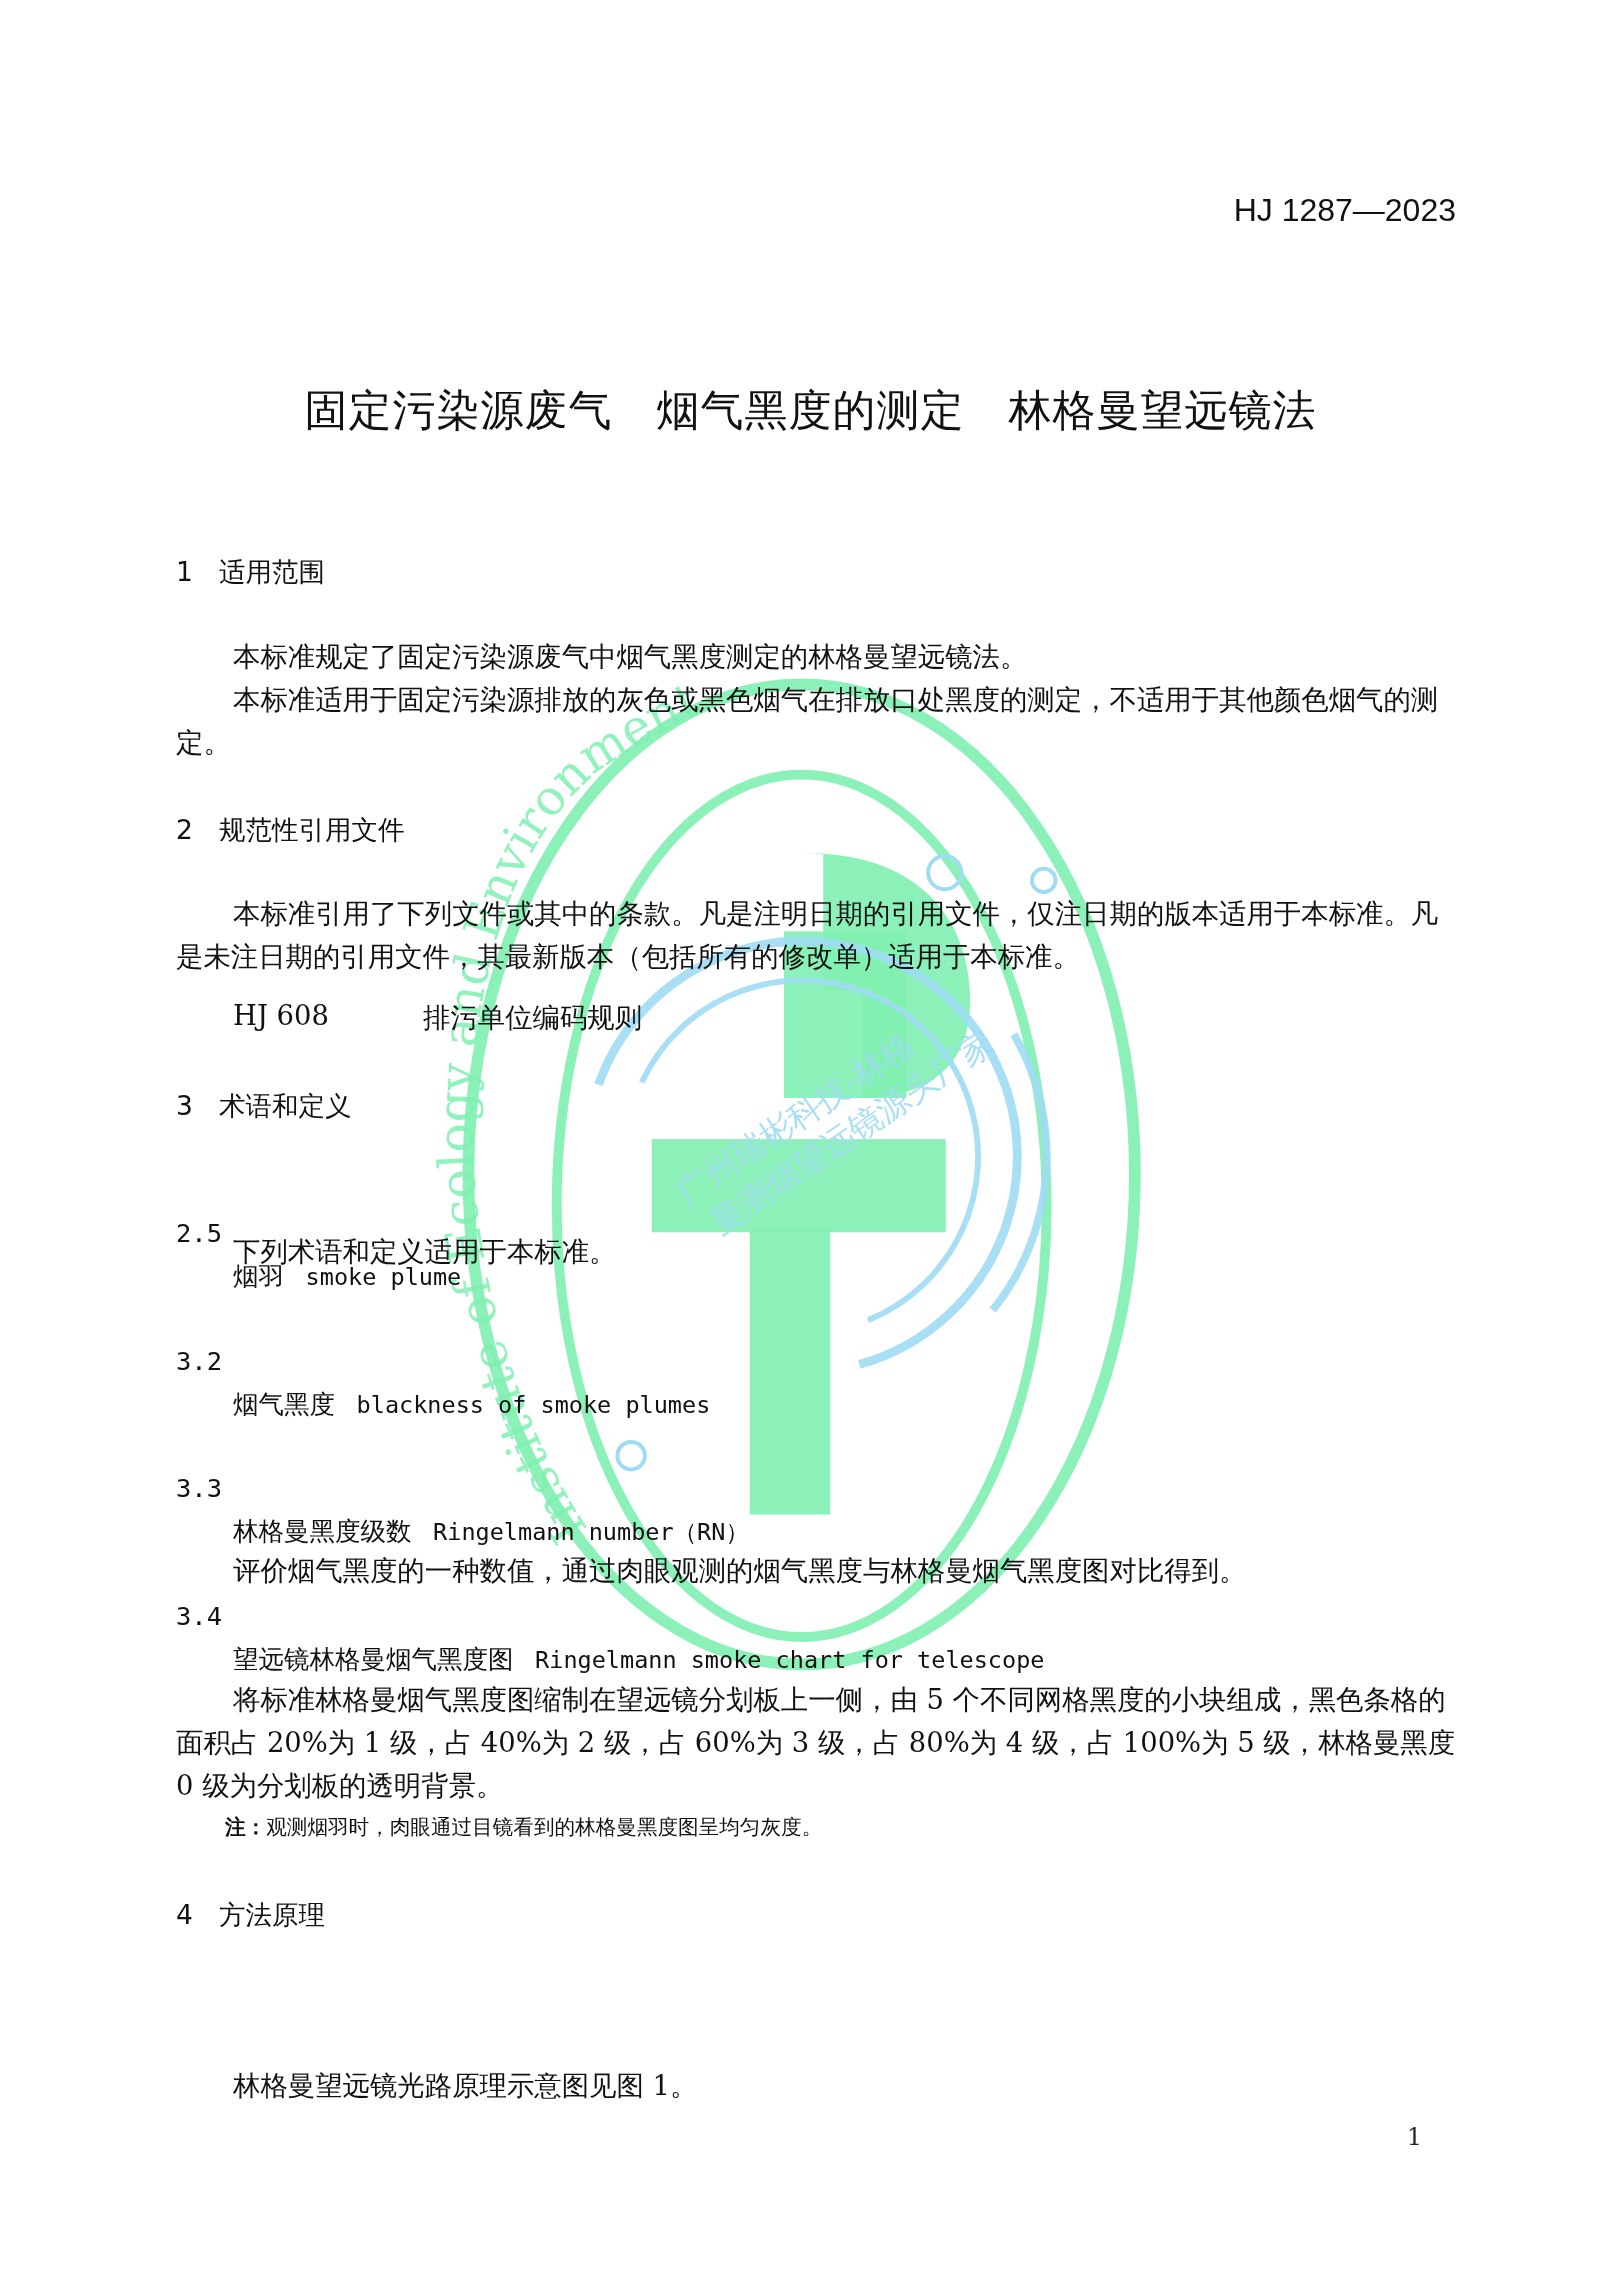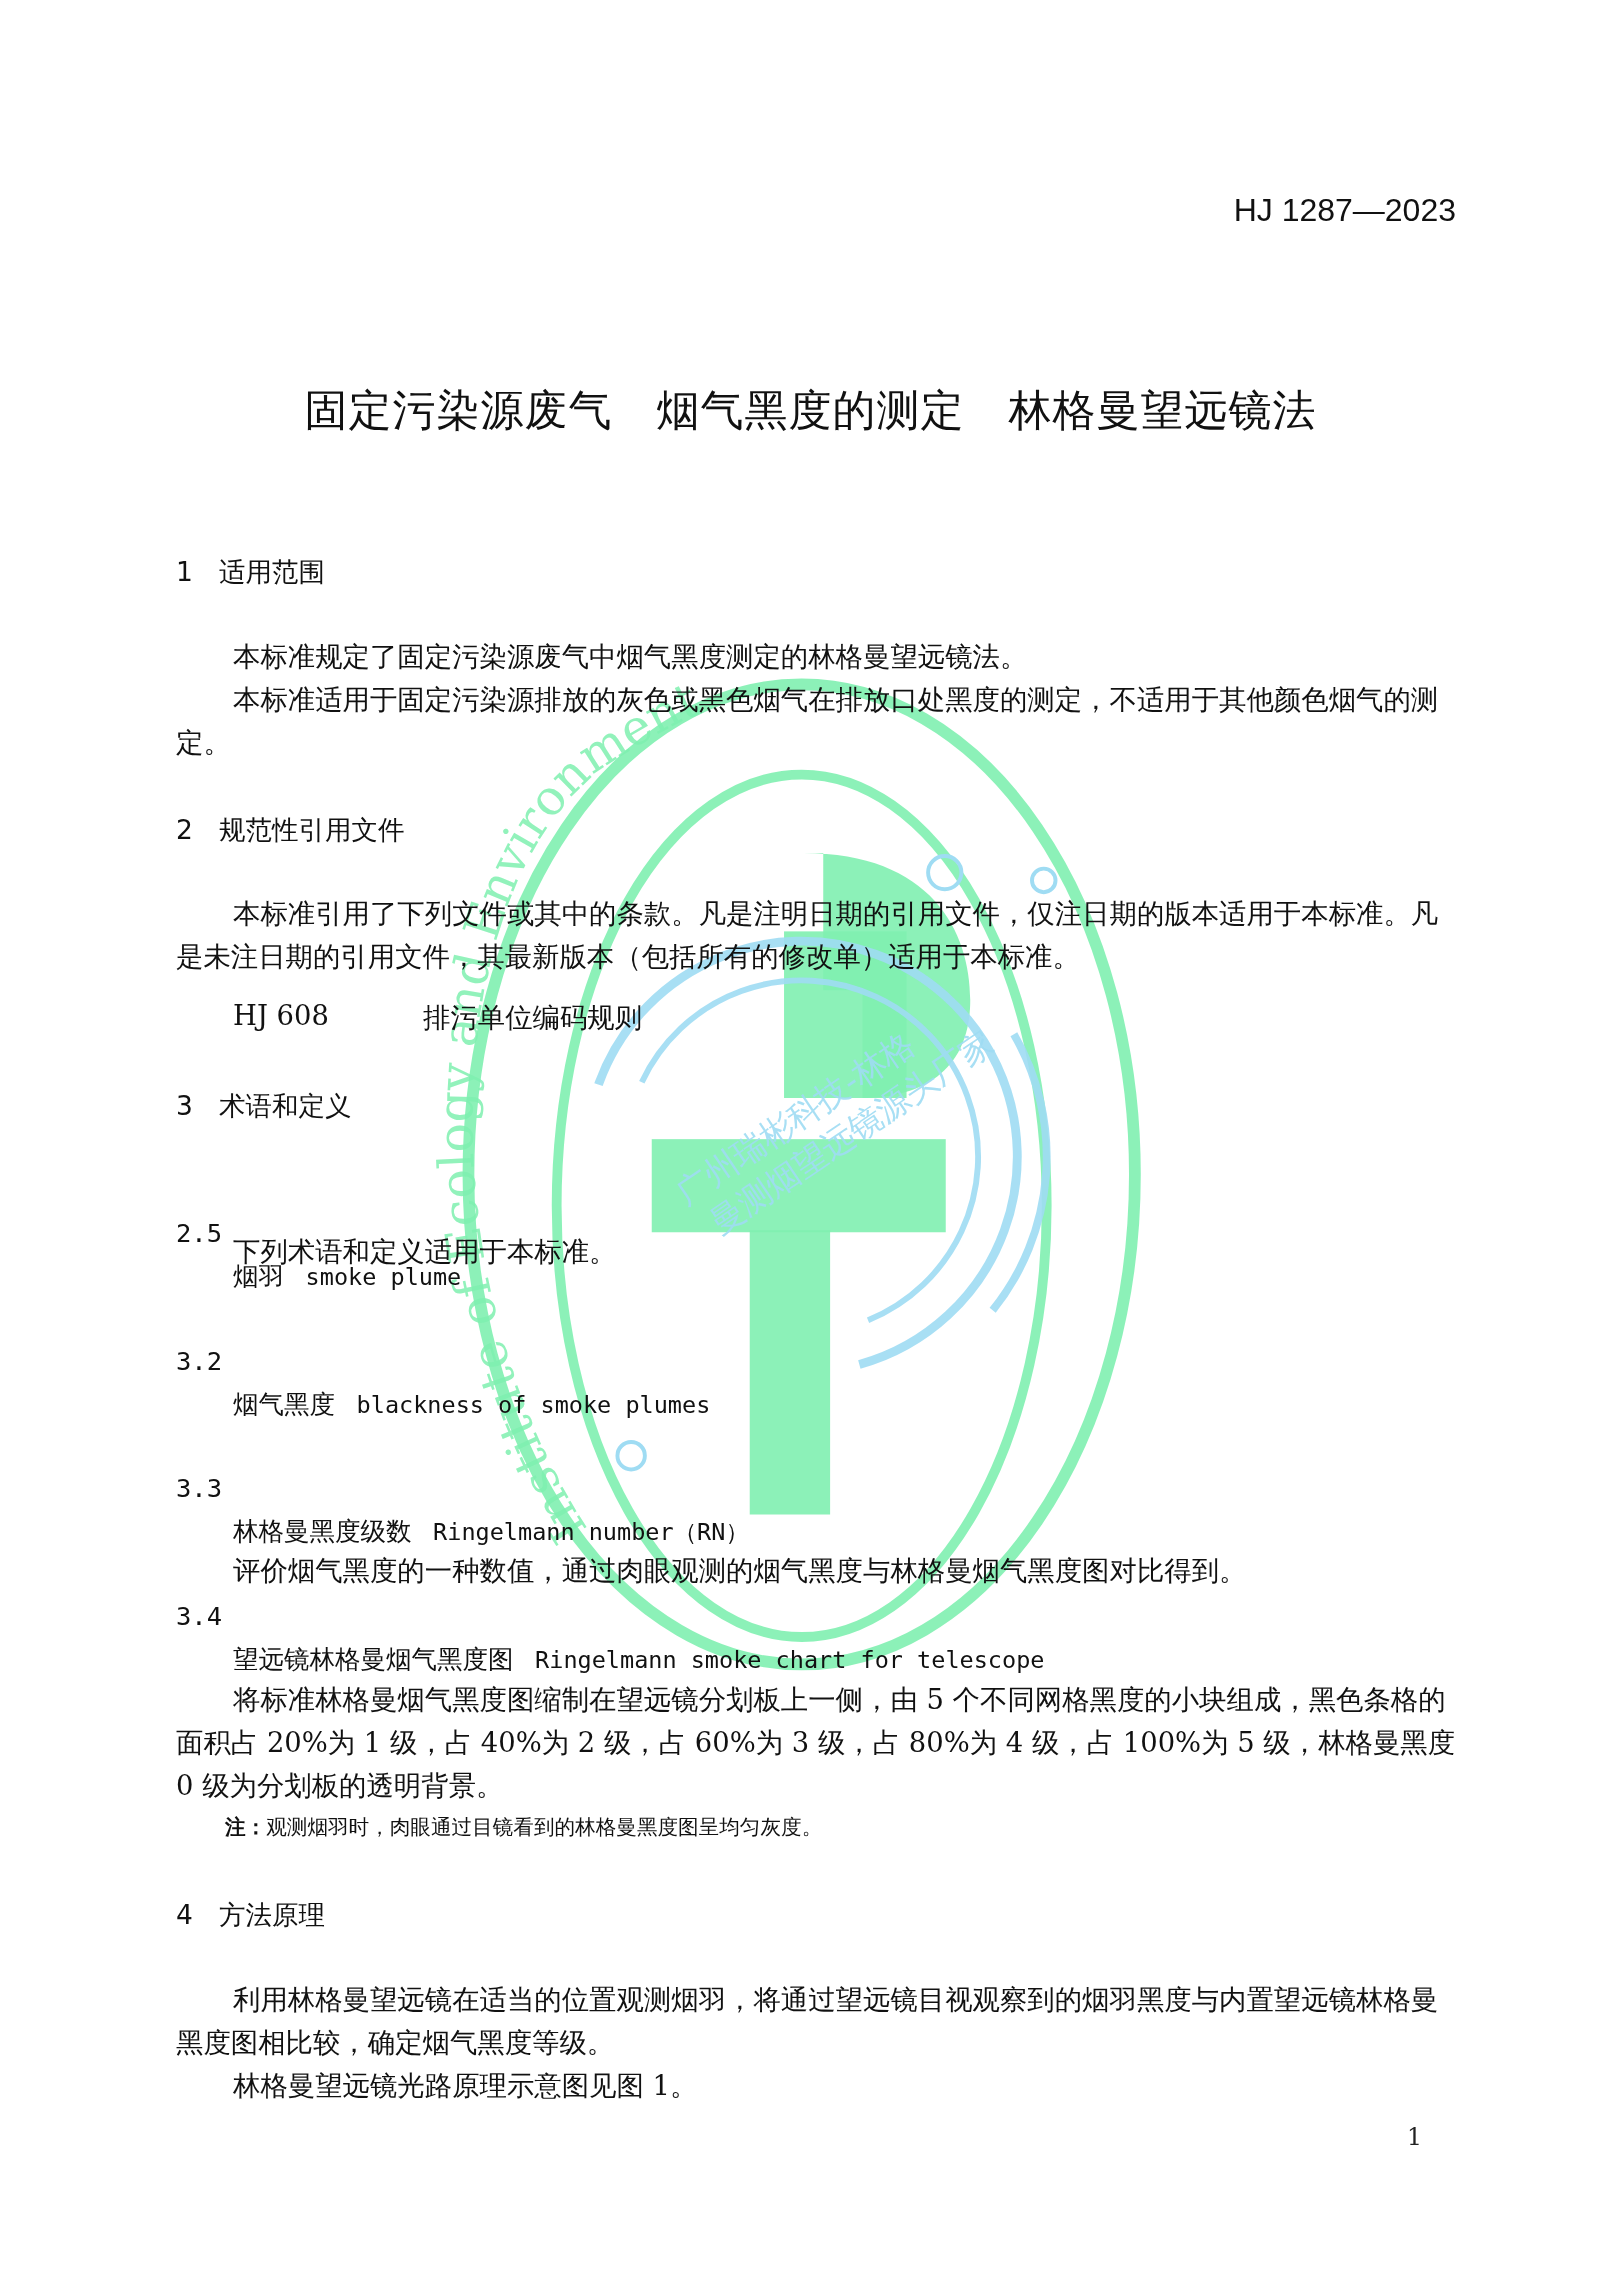--- a/index.html
+++ b/index.html
@@ -93,19 +93,18 @@
     <div class="term" style="top:1514px"><span>林格曼黑度级数</span><span class="en">Ringelmann number（RN）</span></div>
     <div class="def" style="top:1553px">评价烟气黑度的一种数值，通过肉眼观测的烟气黑度与林格曼烟气黑度图对比得到。</div>
 
     <div class="term-num" style="top:1601px">3.4</div>
     <div class="term" style="top:1642px"><span>望远镜林格曼烟气黑度图</span><span class="en">Ringelmann smoke chart for telescope</span></div>
     <div class="para indent" style="top:1678px">将标准林格曼烟气黑度图缩制在望远镜分划板上一侧，由 5 个不同网格黑度的小块组成，黑色条格的面积占 20%为 1 级，占 40%为 2 级，占 60%为 3 级，占 80%为 4 级，占 100%为 5 级，林格曼黑度 0 级为分划板的透明背景。</div>
 
     <div class="note" style="top:1813px"><span class="lab">注：</span><span>观测烟羽时，肉眼通过目镜看到的林格曼黑度图呈均匀灰度。</span></div>
 
     <div class="heading" style="top:1897px"><span class="num">4</span><span>方法原理</span></div>
-    <div class="para indent" style="top:1978px">利用林格曼望远镜在适当的位置观测烟羽，将通过望远镜目视观察到的烟羽黑度与内置望远镜林格曼黑度图相比较，确定烟气黑度等级。</div>
     <div class="para indent" style="top:2064px">林格曼望远镜光路原理示意图见图 1。</div>
 
     <div class="page-num">1</div>
   </div>
 </div>
 
 
 </body></html>

